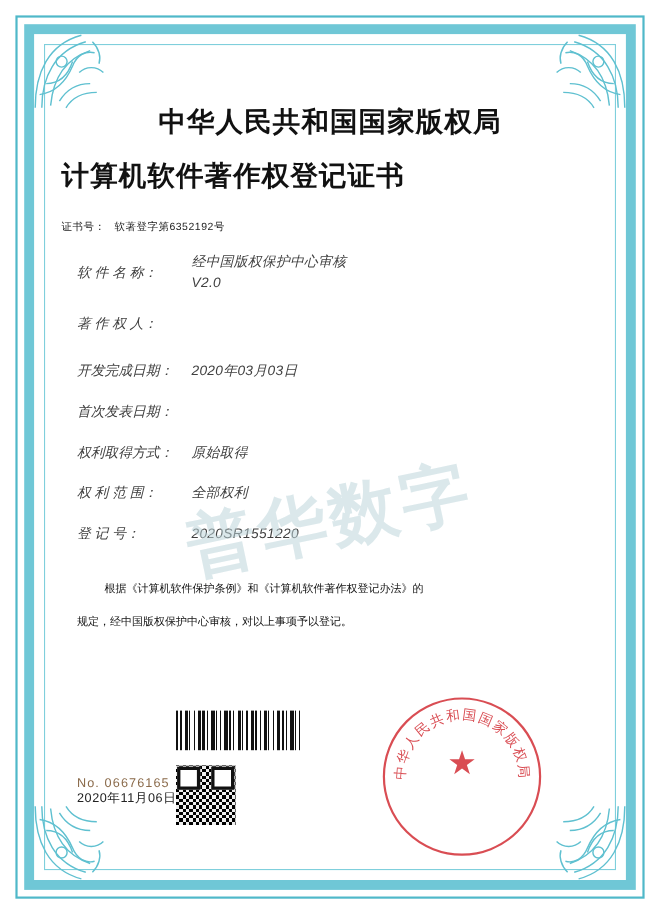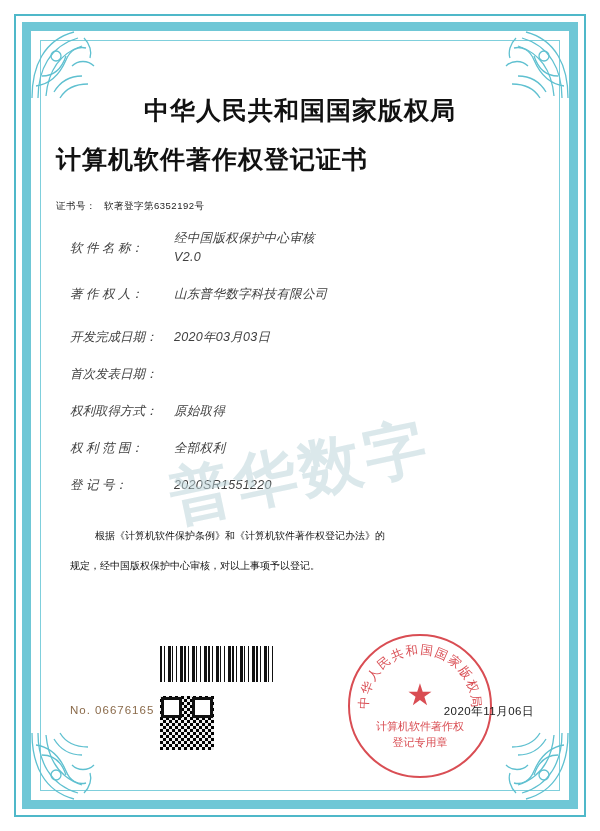--- a/index.html
+++ b/index.html
@@ -227,25 +227,26 @@
     font-size: 11px;
     line-height: 16px;
     font-family: "Liberation Serif", serif;
     color: #d4353c;
   }
 
   .footer {
     position: absolute;
     left: 14px;
     right: 10px;
-    bottom: 56px;
+    bottom: 42px;
     display: flex;
     justify-content: space-between;
     font-size: 11.5px;
     color: #222;
+    flex-direction: column;
   }
   .footer .no { letter-spacing: 1px; color: #8a6a4a; }
   .footer .date { letter-spacing: 0.5px; }
 </style>
 </head>
 <body>
 
 <div class="certificate">
 
   <div class="frame-outer"></div>
@@ -333,21 +334,20 @@
         <div class="field-value">
           <span>经中国版权保护中心审核</span>
           <span class="line2">V2.0</span>
         </div>
       </div>
 
       <div class="gap-md"></div>
 
       <div class="field-row">
         <div class="field-label">著 作 权 人：</div>
-        <div class="field-value">山东普华数字科技有限公司</div>
       </div>
 
       <div class="gap-lg"></div>
 
       <div class="field-row">
         <div class="field-label">开发完成日期：</div>
         <div class="field-value">2020年03月03日</div>
       </div>
 
       <div class="gap-md"></div>
@@ -392,24 +392,20 @@
         <svg width="140" height="140" viewBox="0 0 140 140">
           <defs>
             <path id="sealarc" d="M 18,70 A 52,52 0 0 1 122,70"></path>
           </defs>
           <text font-family="Liberation Serif, serif" font-size="12.5" fill="#d4353c" letter-spacing="1.6">
             <textPath href="#sealarc" startOffset="50%" text-anchor="middle">中华人民共和国国家版权局</textPath>
           </text>
         </svg>
       </div>
       <div class="star">★</div>
-      <div class="lines">
-        <div>计算机软件著作权</div>
-        <div>登记专用章</div>
-      </div>
     </div>
 
     <div class="footer">
       <div class="no">
         <span>No.</span>
         <span>06676165</span>
       </div>
       <div class="date">2020年11月06日</div>
     </div>
 

